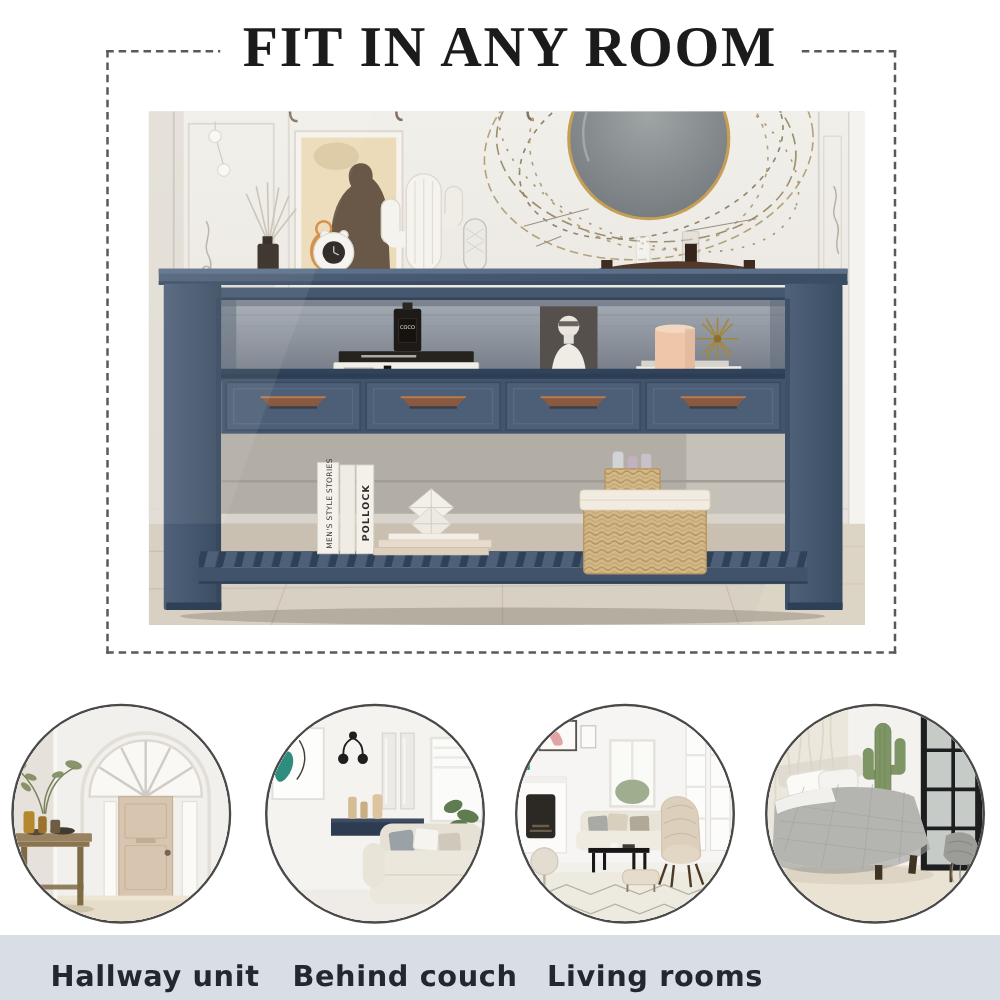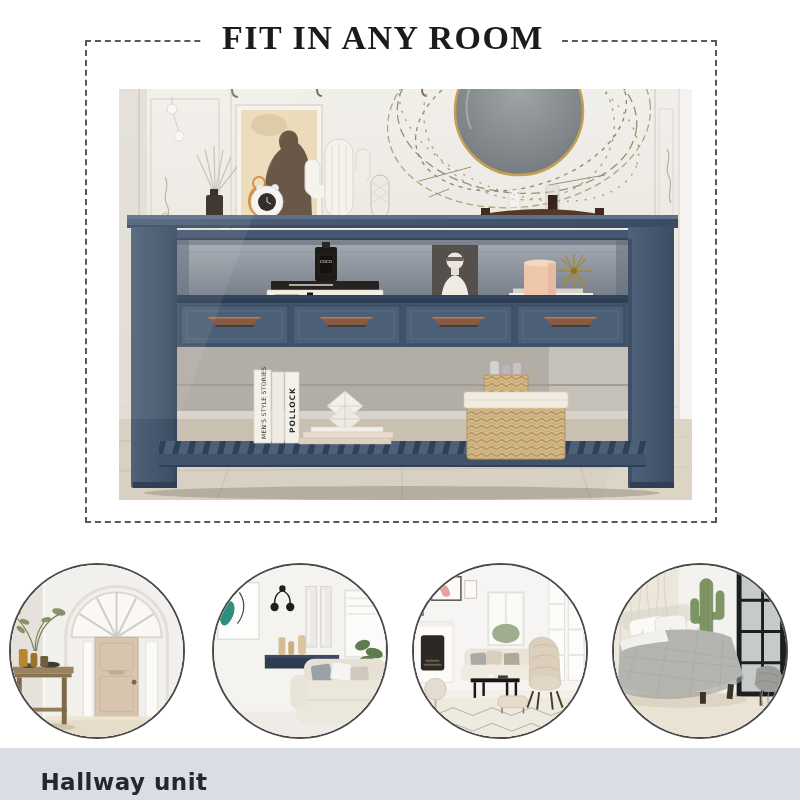--- a/index.html
+++ b/index.html
@@ -9,23 +9,23 @@
   }
   *{margin:0;padding:0;box-sizing:border-box;}
   html,body{width:800px;height:800px;}
   body{background:#ffffff;font-family:"DejaVu Sans","Liberation Sans",sans-serif;position:relative;overflow:hidden;}
   .page{position:absolute;inset:0;background:#fff;}
   .dashed-frame{
     position:absolute;left:85px;top:40px;width:632px;height:483px;
     border:2px dashed var(--dash_border);
   }
   .page-title{
-    position:absolute;left:383px;top:16px;transform:translateX(-50%);
+    position:absolute;left:408px;top:16px;transform:translateX(-50%);
     font-family:"Liberation Serif","DejaVu Serif",serif;
-    font-size:34px;font-weight:600;letter-spacing:1.5px;color:var(--title_text);
+    font-size:46px;font-weight:600;letter-spacing:1.5px;color:var(--title_text);
     background:#ffffff;padding:0 18px;white-space:nowrap;z-index:3;line-height:44px;
   }
   .main-photo{
     position:absolute;left:32px;top:47px;width:573px;height:411px;
     background:#e9e6e1;overflow:hidden;
   }
   .main-photo svg{display:block;width:100%;height:100%;}
   .circle{
     position:absolute;top:563px;width:176px;height:176px;border-radius:50%;
     border:2px solid #4a4a4a;overflow:hidden;background:#f2f1ee;z-index:2;
@@ -491,15 +491,17 @@
         <path d="M146,106 C158,100 170,104 172,114 L170,128 C160,132 148,130 144,122 Z" fill="#9c9d99"></path>
         <path d="M148,112 q10,-4 20,2 M147,120 q10,-4 21,2" stroke="#8a8b87" stroke-width="1" fill="none"></path>
         <path d="M150,130 V144 M168,128 V142" stroke="#55412c" stroke-width="2"></path>
         <path d="M152,128 q-2,10 0,16 M158,130 q-1,8 0,14 M164,130 q2,8 1,13" stroke="#8a8b87" stroke-width="1" fill="none"></path>
       </g>
     </svg>
   </div>
 
   <div class="label-band">
     <div class="room-label">Hallway unit</div>
+    <div class="room-label">Behind couch</div>
+    <div class="room-label">Living rooms</div>
   </div>
 
 </div>
 
 </body></html>

